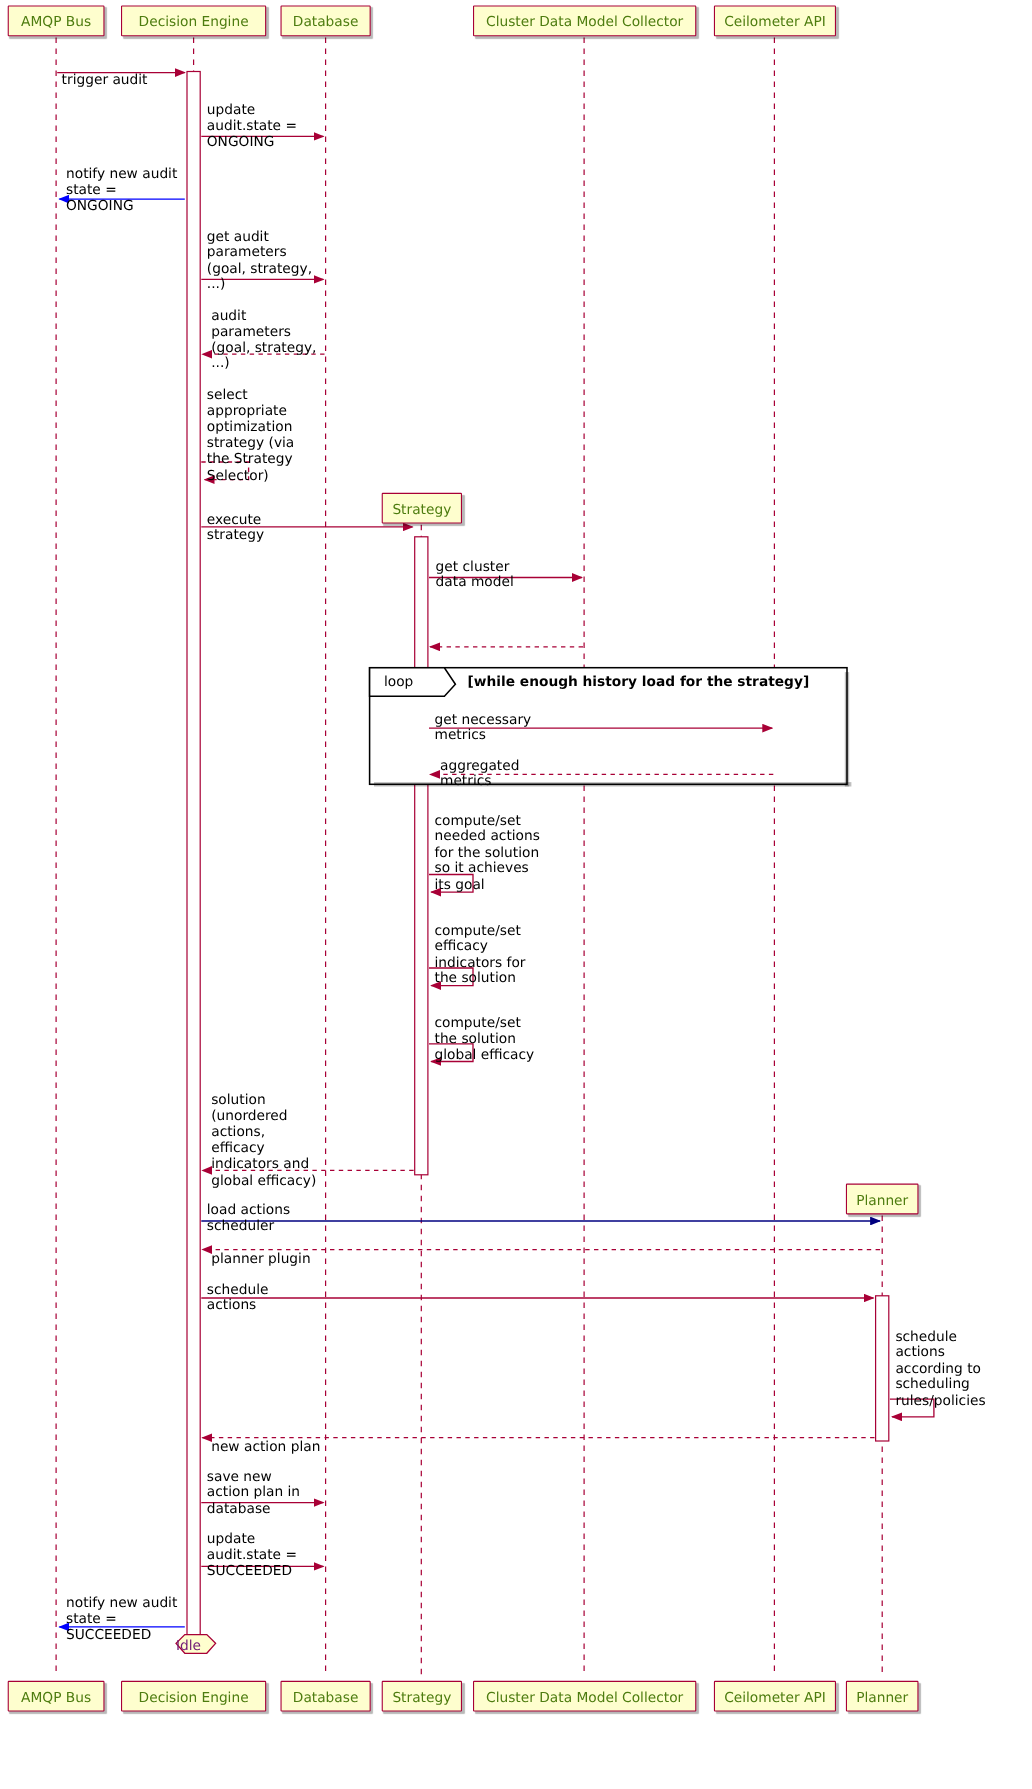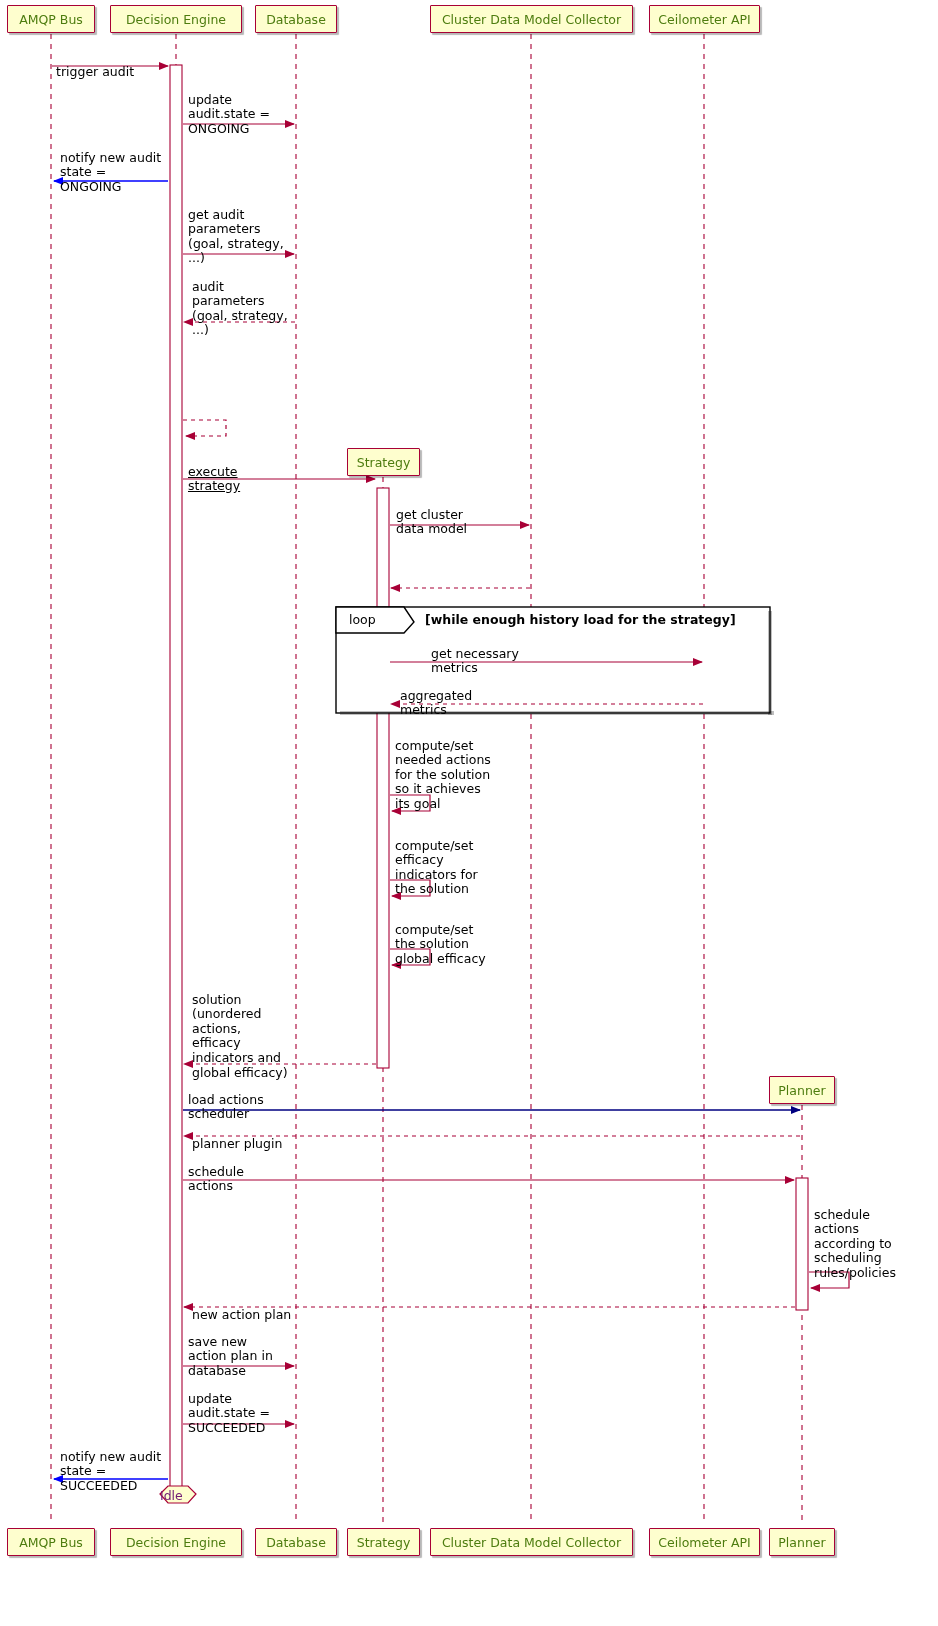--- a/index.html
+++ b/index.html
@@ -248,29 +248,37 @@
 parameters
 (goal, strategy,
 ...)</span>
   </div>
   <div class="msg-label" style="left:192px; top:265px; width:110px;">
     <span>audit
 parameters
 (goal, strategy,
 ...)</span>
   </div>
-  <div class="msg-label" style="left:188px; top:450px; width:96px;text-decoration:underline;">
+  <div class="msg-label" style="left:188px; top:337px; width:92px;">
+    <span>select
+appropriate
+optimization
+strategy (via
+the Strategy
+Selector)</span>
+  </div>
+  <div class="msg-label" style="left:188px; top:450px; width:96px;">
     <span>execute
 strategy</span>
   </div>
   <div class="msg-label" style="left:396px; top:493px; width:110px;">
     <span>get cluster
 data model</span>
   </div>
-  <div class="msg-label" style="left:395px; top:632px; width:120px;margin-left:36px;">
+  <div class="msg-label" style="left:395px; top:632px; width:120px;">
     <span>get necessary
 metrics</span>
   </div>
   <div class="msg-label" style="left:400px; top:674px; width:110px;">
     <span>aggregated
 metrics</span>
   </div>
   <div class="msg-label" style="left:395px; top:724px; width:120px;">
     <span>compute/set
 needed actions

